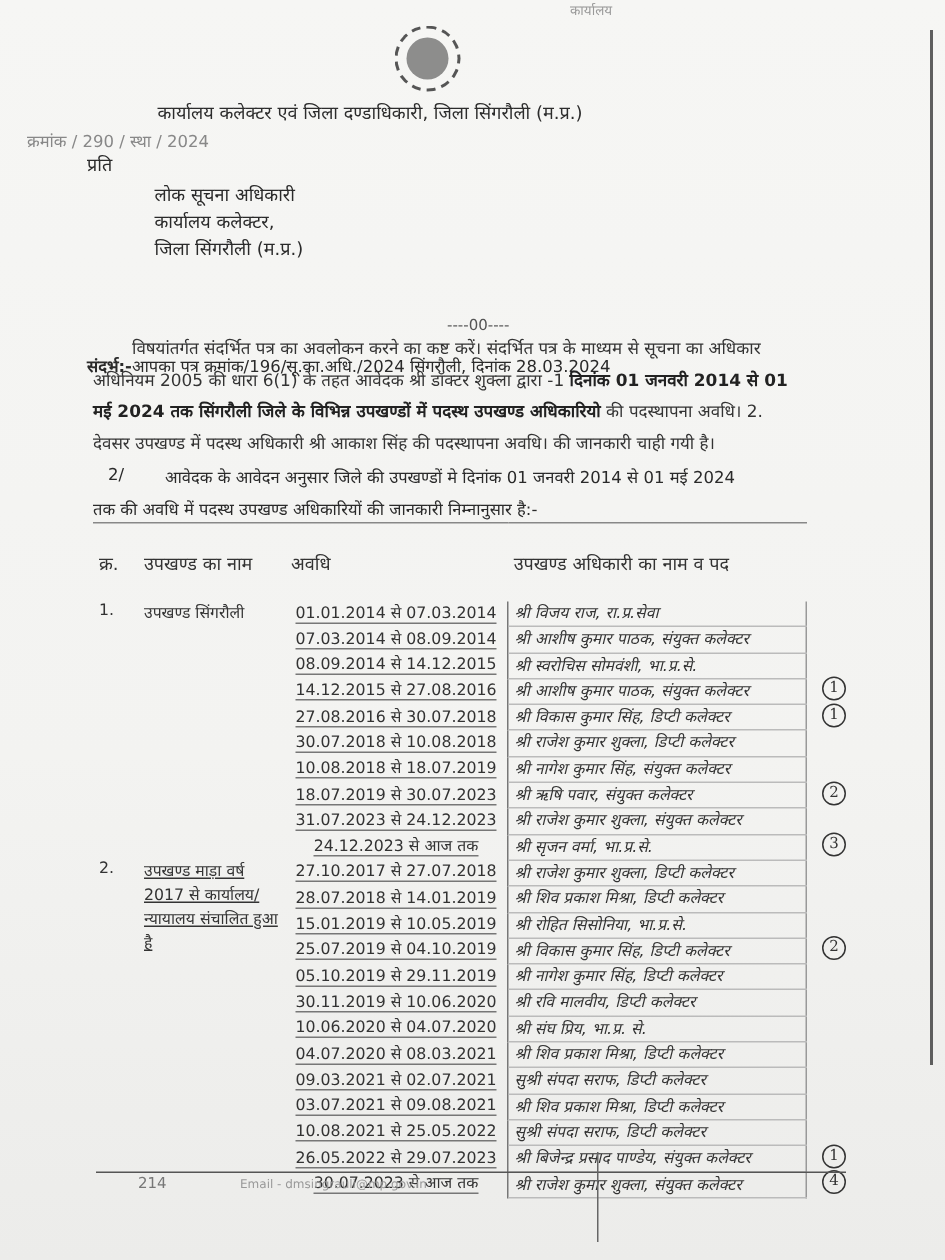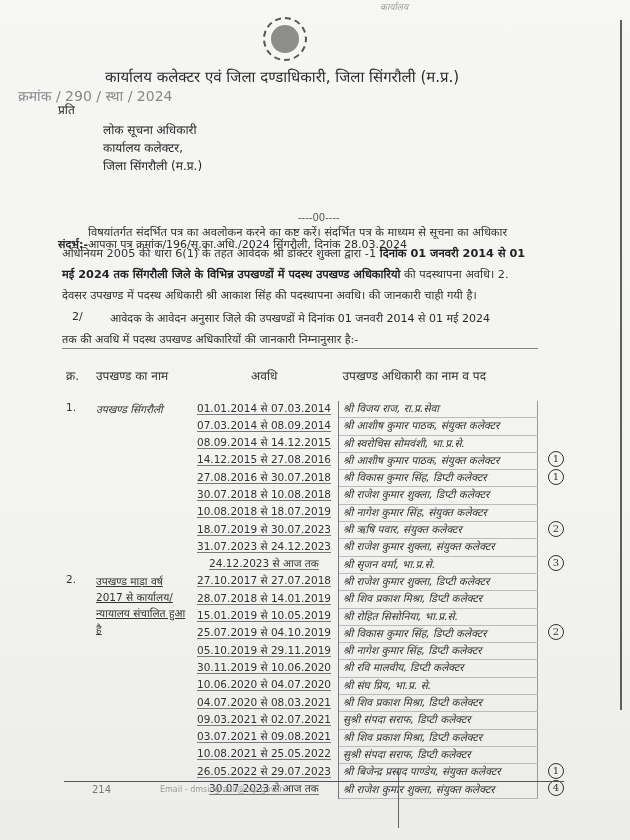--- a/index.html
+++ b/index.html
@@ -11,35 +11,35 @@
   }
   .page {
     position:absolute; left:0; top:0; width:630px; height:840px;
     background:linear-gradient(180deg,#f6f6f4 0%,#f3f3f1 60%,#ececea 100%);
   }
   .right-edge {
     position:absolute; right:8px; top:20px; width:2px; height:690px;
     background:#3a3a3a; opacity:.8;
   }
   .top-stamp {
-    position:absolute; left:380px; top:0px; font-size:9px; color:#999;font-style:italic;
+    position:absolute; left:380px; top:0px; font-size:9px; color:#999;
   }
   .emblem {
     position:absolute; left:263px; top:17px; width:44px; height:44px;
     border:2px dashed #555; border-radius:50%; box-sizing:border-box;
     display:flex; align-items:center; justify-content:center;
   }
   .emblem-inner {
     width:28px; height:28px; border-radius:50%; background:#6a6a6a; opacity:.75;
   }
   .office-title {
-    position:absolute; left:105px; top:66px; font-size:15px; color:#2c2c2c;
+    position:absolute; left:105px; top:66px; font-size:12px; color:#2c2c2c;
     white-space:nowrap;
   }
-  .ref-no { position:absolute; left:18px; top:86px; font-size:14px; color:#888; }
+  .ref-no { position:absolute; left:18px; top:86px; font-size:11px; color:#888; }
   .ref-date { position:absolute; left:402px; top:84px; font-size:12px; color:#888; font-style:italic; }
   .to-label { position:absolute; left:58px; top:101px; font-size:12px; }
   .addr { position:absolute; left:103px; font-size:12px; }
   .subject { position:absolute; left:58px; top:146px; font-size:11px; white-space:nowrap; }
   .subject b, .reference b { font-weight:bold; }
   .reference { position:absolute; left:58px; top:168px; font-size:11px; white-space:nowrap;margin-top:41px; }
   .divider-mark { position:absolute; left:298px; top:187px; font-size:10px; color:#555; }
   .para {
     position:absolute; left:62px; width:470px; font-size:11.3px; line-height:21px;
     color:#333;
@@ -104,29 +104,29 @@
 
   <div class="para2-num">2/</div>
   <div class="para2a">आवेदक के आवेदन अनुसार जिले की उपखण्डों मे दिनांक 01 जनवरी 2014 से 01 मई 2024</div>
   <div class="para2b">तक की अवधि में पदस्थ उपखण्ड अधिकारियों की जानकारी निम्नानुसार है:-</div>
 
   <table class="officers">
     <thead>
       <tr>
         <th>क्र.</th>
         <th>उपखण्ड का नाम</th>
-        <th style="text-align:center">अवधि</th>
+        <th style="">अवधि</th>
         <th>उपखण्ड अधिकारी का नाम व पद</th>
         <th style="border:none"></th>
       </tr>
     </thead>
     <tbody id="tbody">
         <tr>
           <td class="sn" rowspan="10">1.</td>
-          <td class="sub" rowspan="10" style="white-space: normal; font-style: italic;">उपखण्ड सिंगरौली</td>
+          <td class="sub" rowspan="10" style="white-space: normal;">उपखण्ड सिंगरौली</td>
           <td class="per"><span>01.01.2014 से 07.03.2014</span></td>
           <td class="off">श्री विजय राज, रा.प्र.सेवा</td>
           <td class="ann"></td>
         </tr>
         <tr>
           <td class="per"><span>07.03.2014 से 08.09.2014</span></td>
           <td class="off">श्री आशीष कुमार पाठक, संयुक्त कलेक्टर</td>
           <td class="ann"></td>
         </tr>
         <tr>

